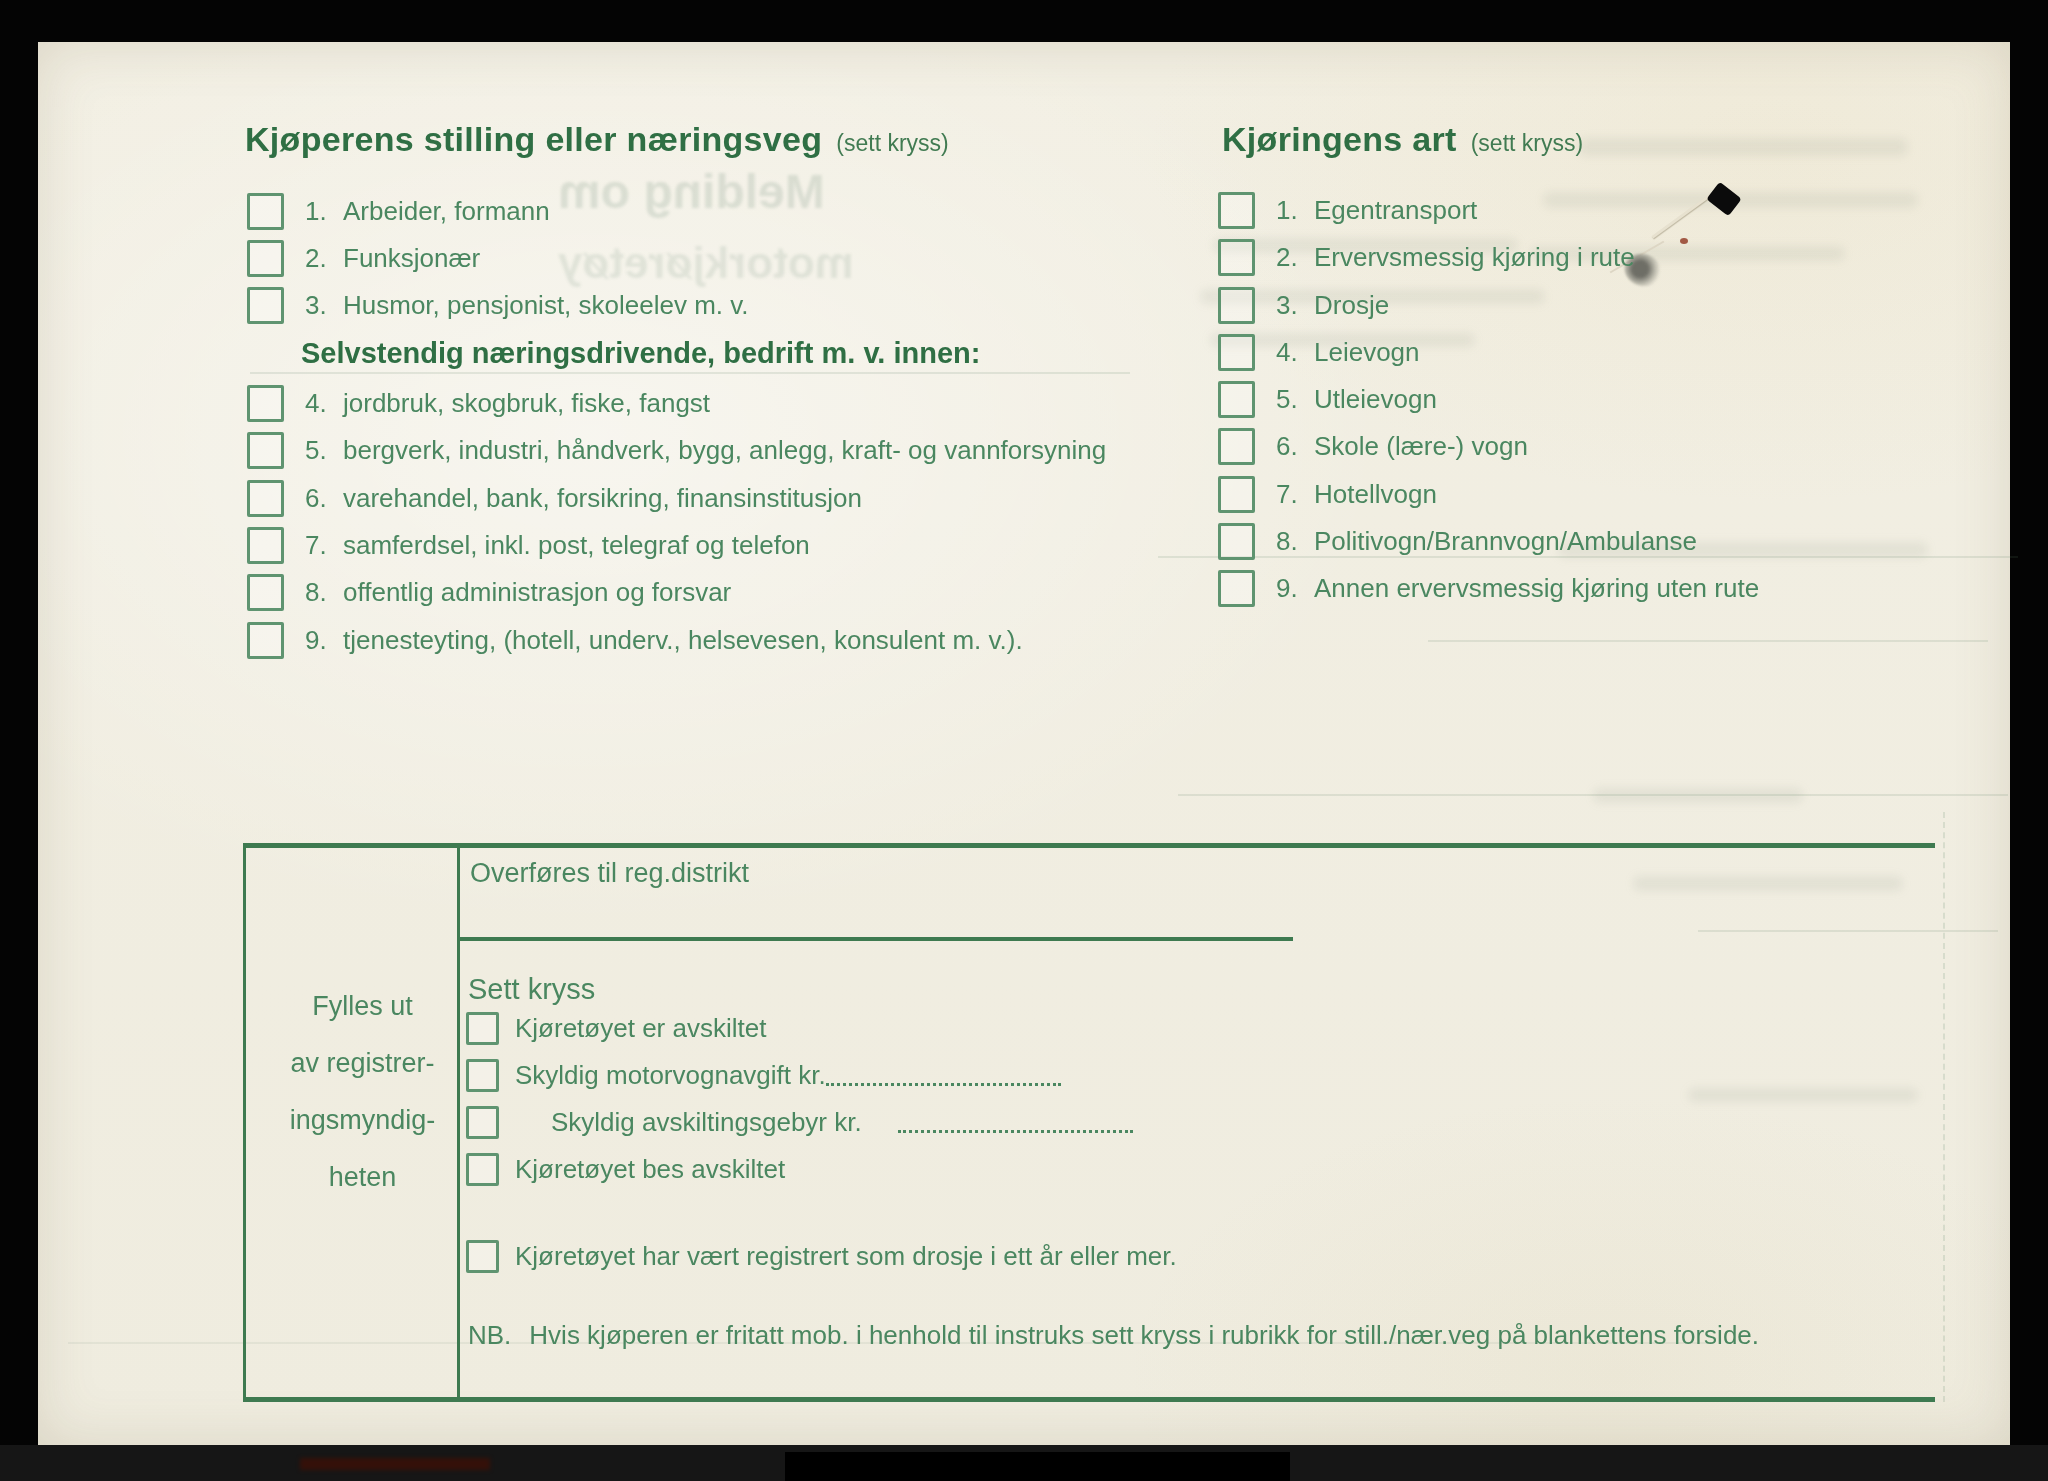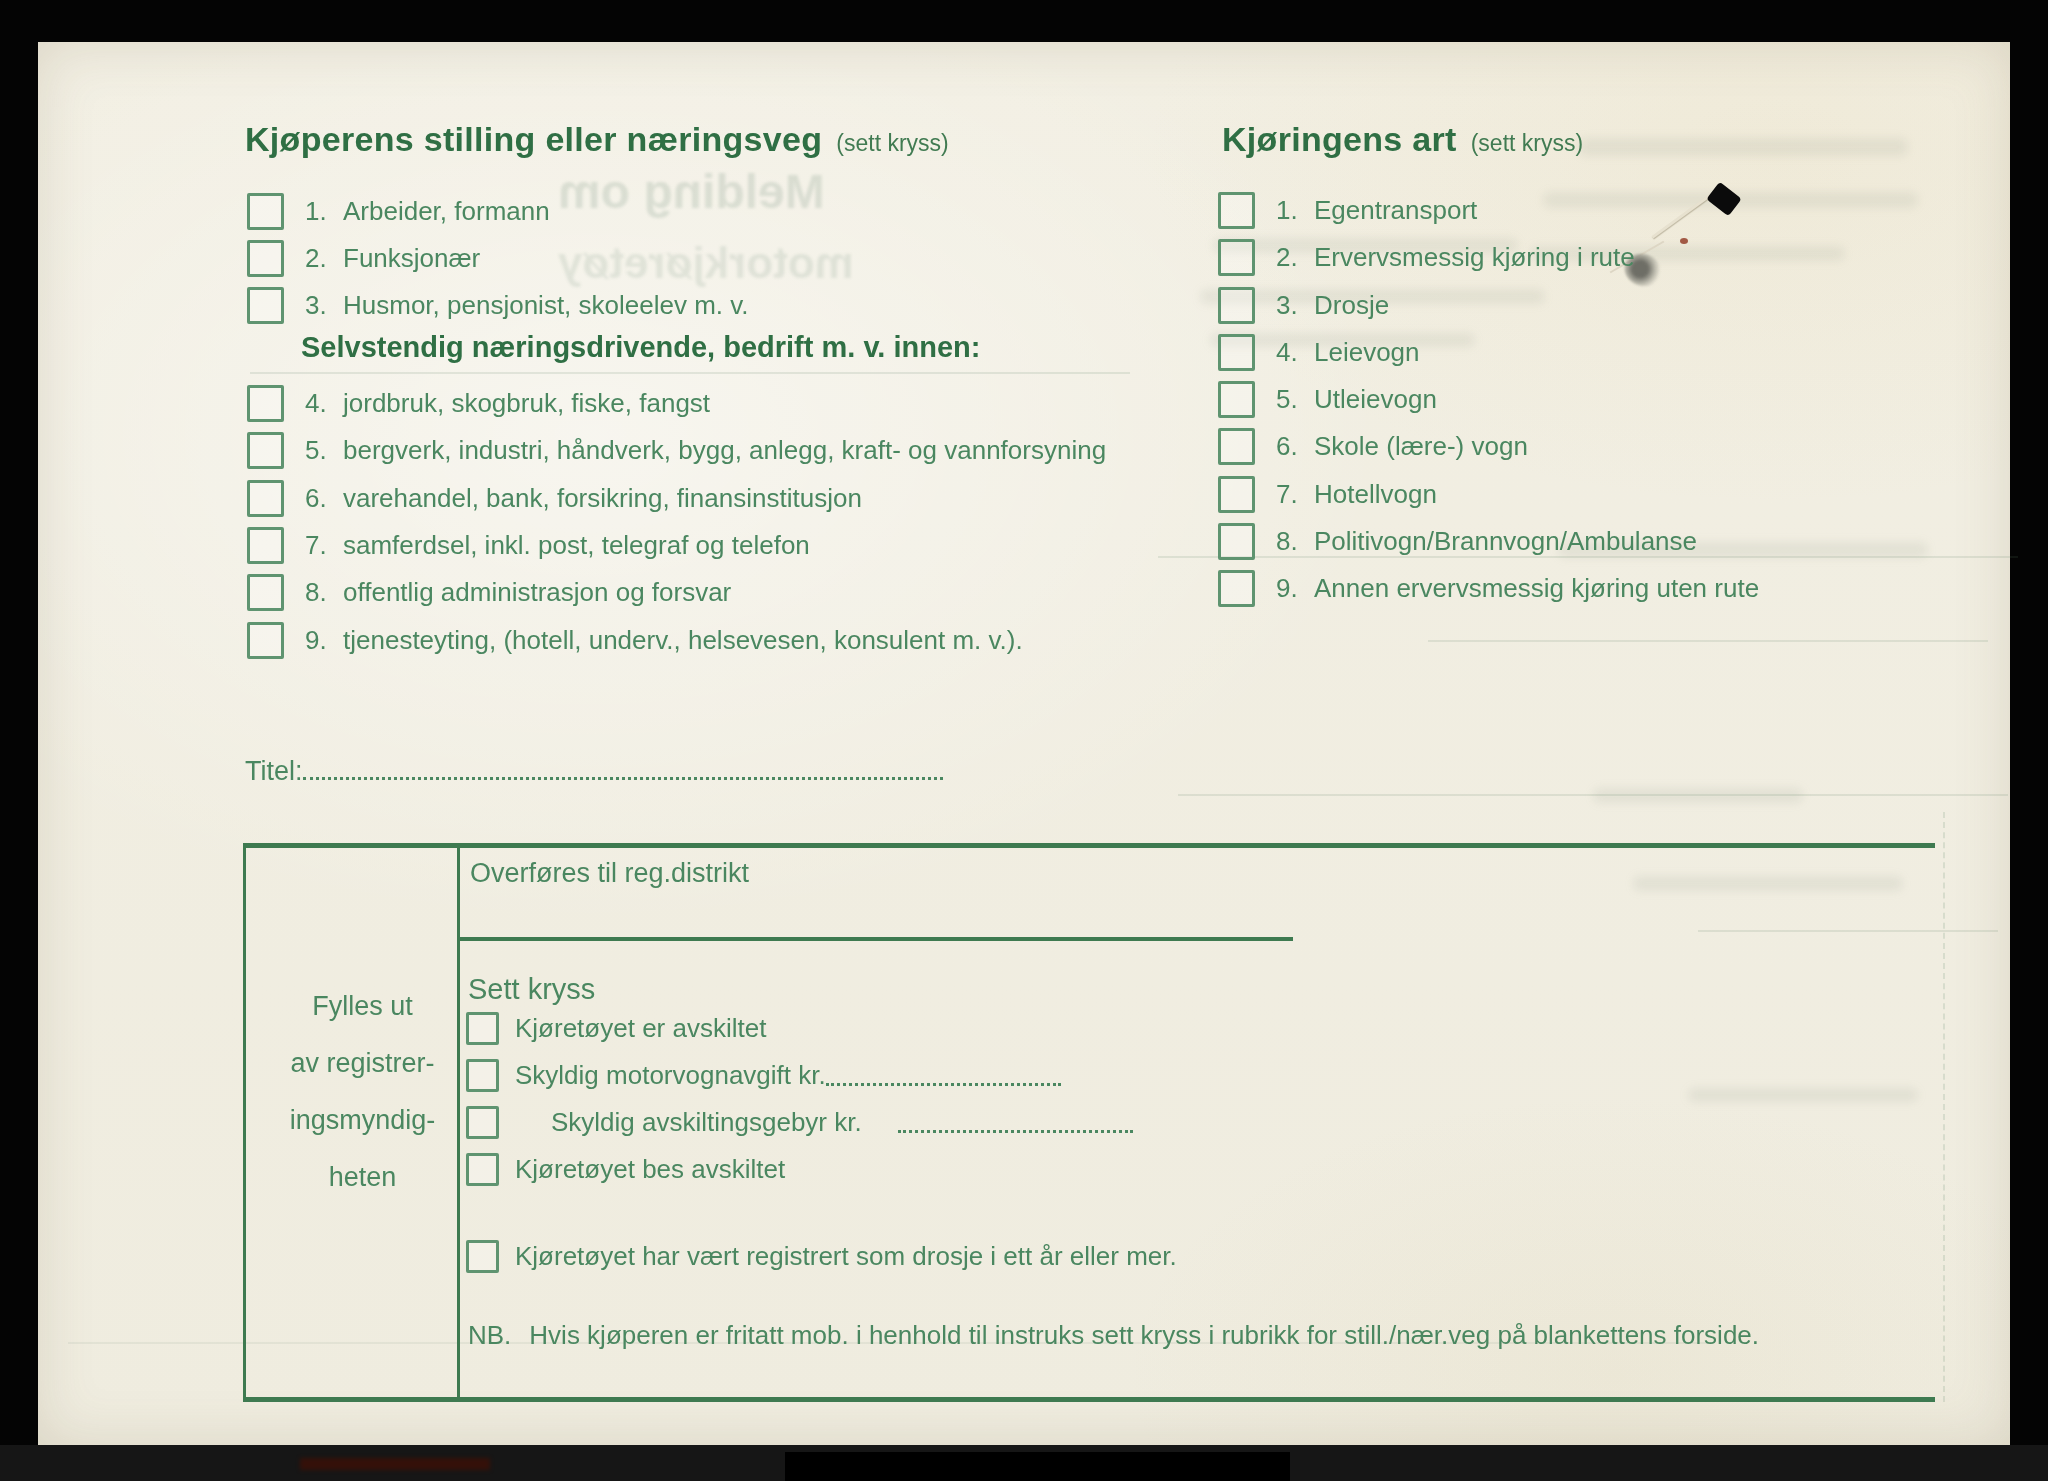--- a/index.html
+++ b/index.html
@@ -100,21 +100,21 @@
       <span class="chk"></span>
       <span class="num">2.</span>
       <span class="lbl">Funksjonær</span>
     </div>
     <div class="chk-row" style="left:209px;top:245px;">
       <span class="chk"></span>
       <span class="num">3.</span>
       <span class="lbl">Husmor, pensjonist, skoleelev m. v.</span>
     </div>
 
-    <div class="subheading" style="left:263px;top:289px;">Selvstendig næringsdrivende, bedrift m. v. innen:</div>
+    <div class="subheading" style="left:263px;top:295px;">Selvstendig næringsdrivende, bedrift m. v. innen:</div>
 
     <div class="chk-row" style="left:209px;top:343px;">
       <span class="chk"></span>
       <span class="num">4.</span>
       <span class="lbl">jordbruk, skogbruk, fiske, fangst</span>
     </div>
     <div class="chk-row" style="left:209px;top:390px;">
       <span class="chk"></span>
       <span class="num">5.</span>
       <span class="lbl">bergverk, industri, håndverk, bygg, anlegg, kraft- og vannforsyning</span>
@@ -179,23 +179,20 @@
       <span class="chk"></span>
       <span class="num">8.</span>
       <span class="lbl">Politivogn/Brannvogn/Ambulanse</span>
     </div>
     <div class="chk-row" style="left:1180px;top:528px;">
       <span class="chk"></span>
       <span class="num">9.</span>
       <span class="lbl">Annen ervervsmessig kjøring uten rute</span>
     </div>
 
-    <div class="titel-row" style="left:207px;top:714px;">
-      <span>Titel:</span><span class="leader" style="width:640px;"></span>
-    </div>
 
     <div class="reg-box">
       <div class="divider"></div>
 
       <div class="side-label">
         <div>Fylles ut</div>
         <div>av registrer-</div>
         <div>ingsmyndig-</div>
         <div>heten</div>
       </div>

